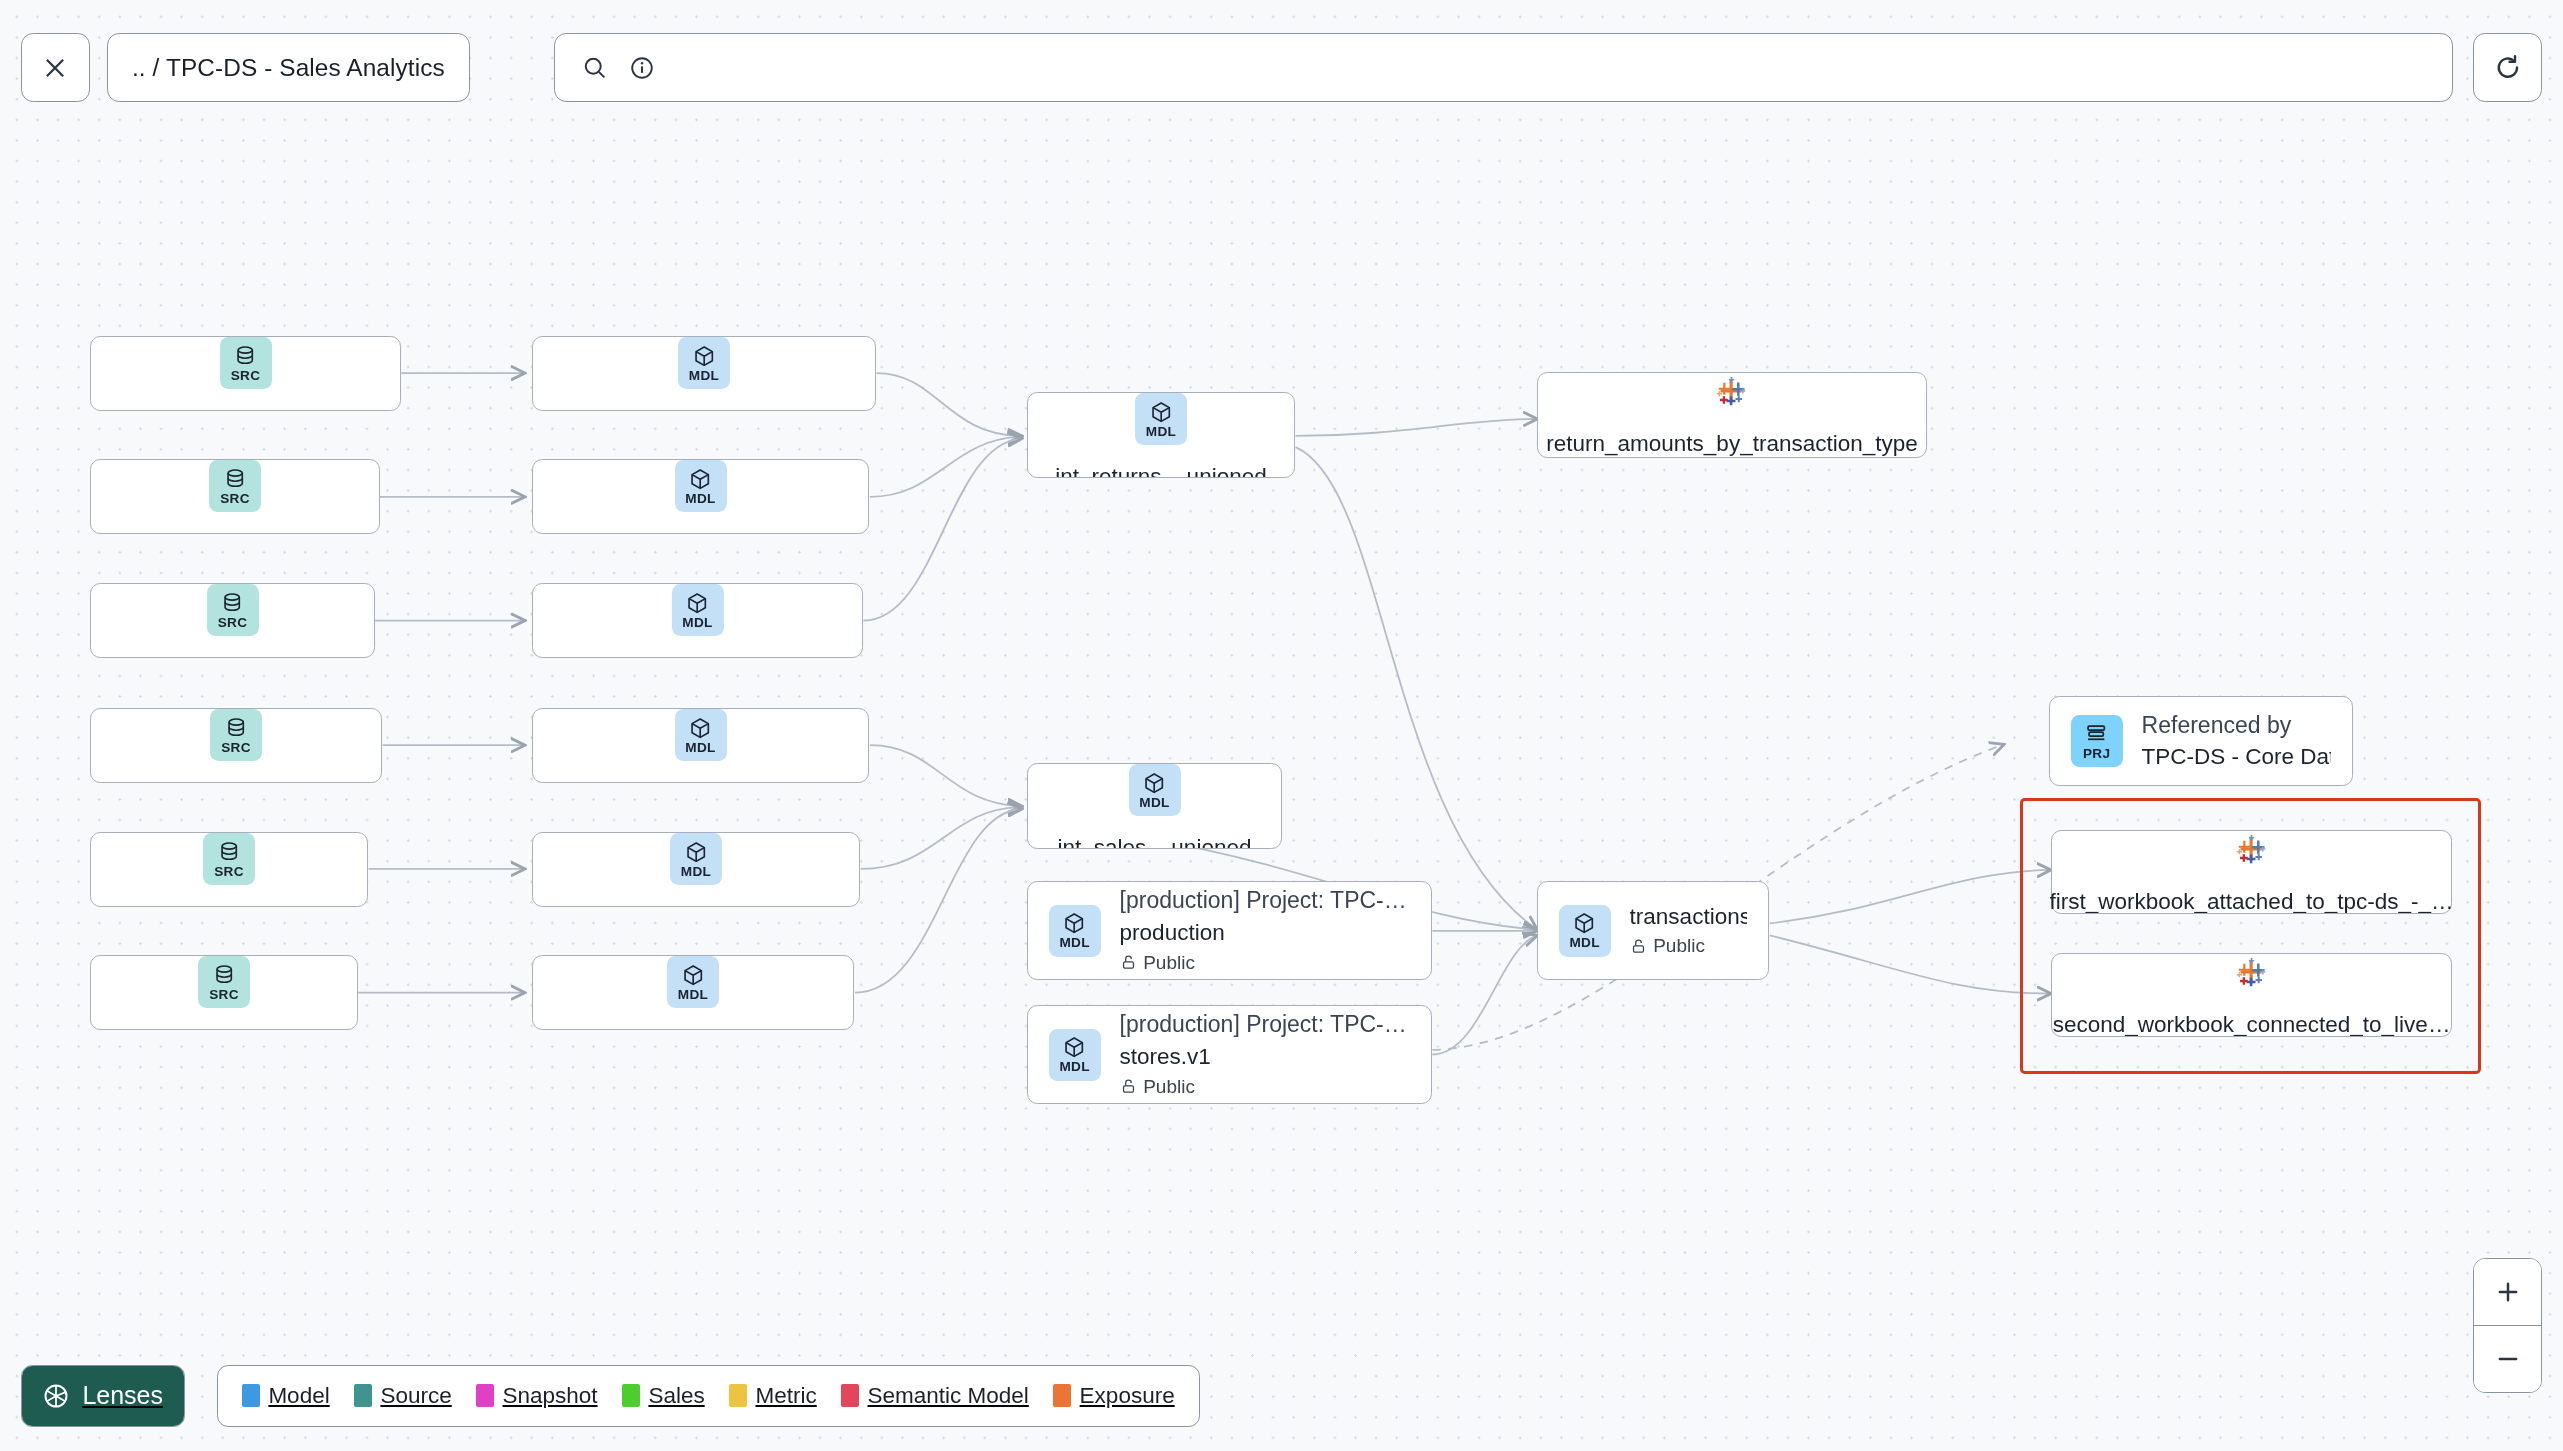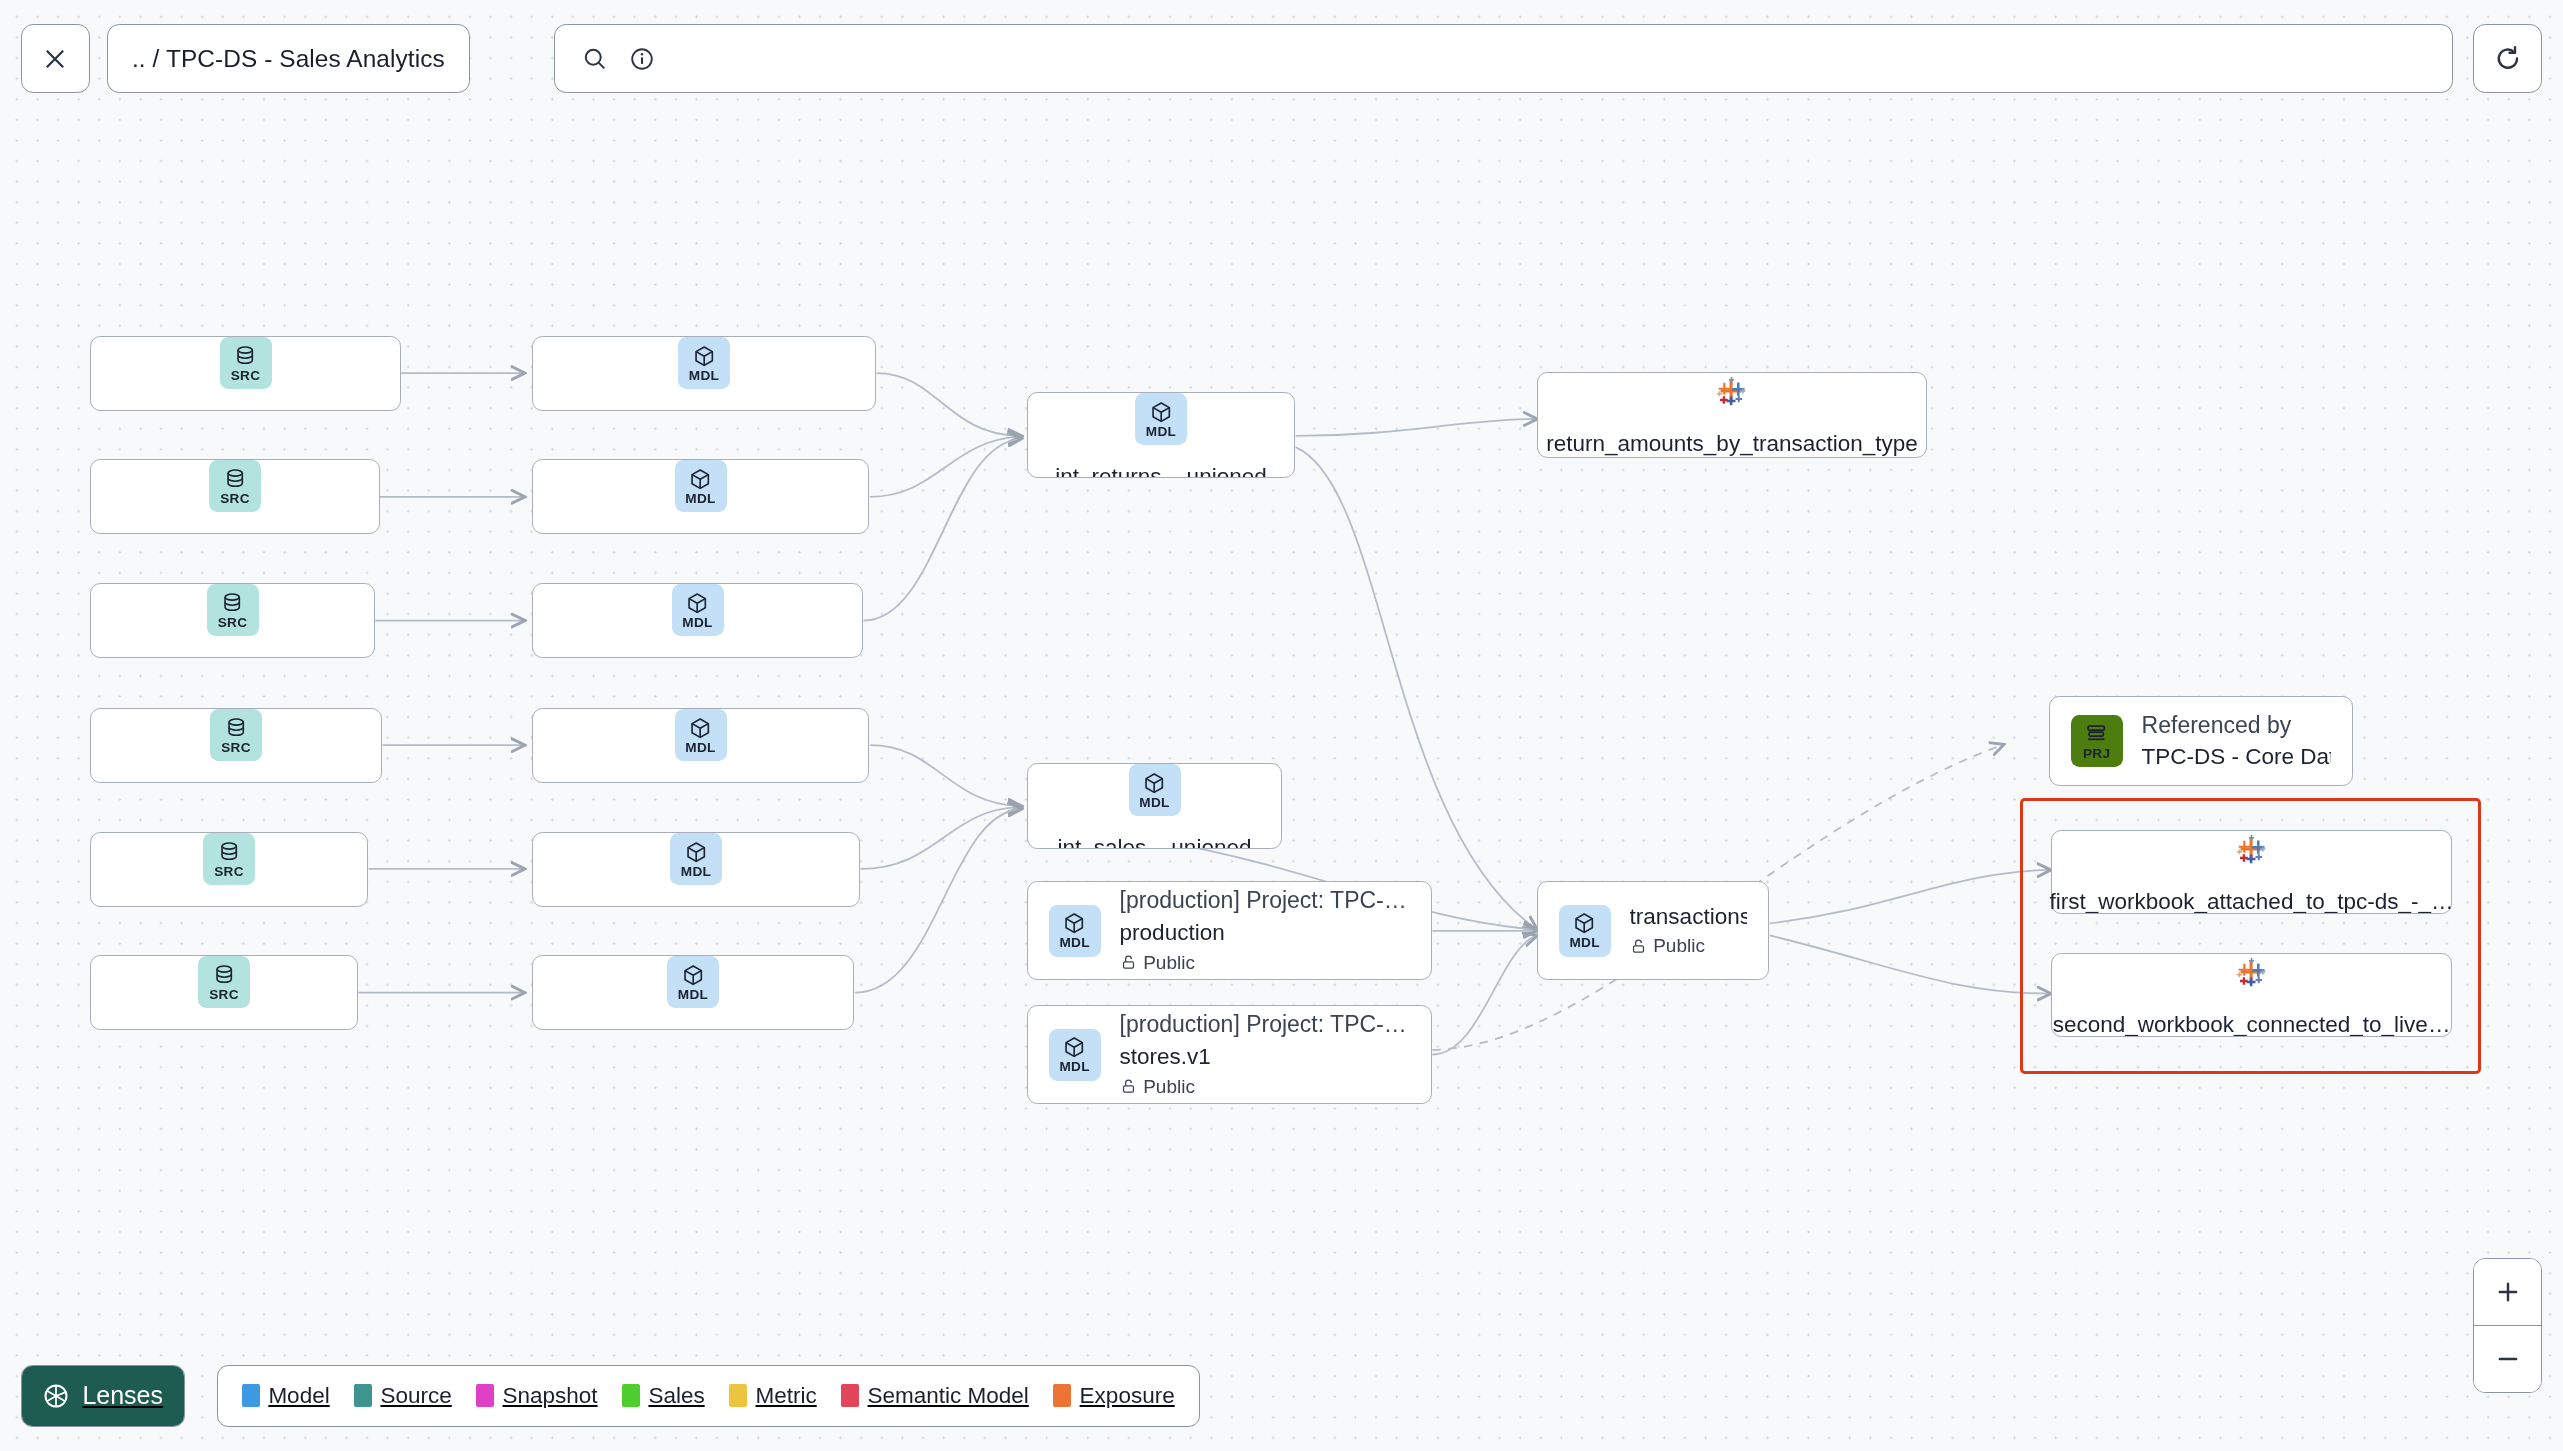--- a/index.html
+++ b/index.html
@@ -13,21 +13,21 @@
     position: relative;
     width: 2563px; height: 1451px;
     background-color: #f7f9fb;
     background-image: radial-gradient(circle, #d4dae2 1.2px, transparent 1.3px);
     background-size: 20.6px 20.6px;
     background-position: 6.6px 6.6px;
   }
 
   
   .topbar {
-    position: absolute; top: 3px; left: 0; width: 2563px; height: 111px;
+    position: absolute; top: 12px; left: 0; width: 2563px; height: 111px;
     display: flex; align-items: center; gap: 17px;
     padding: 0 20.6px;
     z-index: 40;
   }
   .tb-btn {
     width: 69px; height: 69px;
     background: #fff; border: 1.5px solid #8a93a3; border-radius: 12.2px;
     display: flex; align-items: center; justify-content: center;
     cursor: pointer; flex: 0 0 auto;
   }
@@ -64,21 +64,21 @@
   }
   .node .txt { font-size: 22.5px; color: #1b2230; white-space: nowrap; overflow: hidden; }
 
   .badge {
     width: 52px; height: 52px; border-radius: 8.4px;
     display: flex; flex-direction: column; align-items: center; justify-content: center;
     flex: 0 0 auto; gap: 0.9px;
   }
   .badge.src { background: #b2e3de; }
   .badge.mdl { background: #c3e0f7; }
-  .badge.prj { background: #4d7c0f; }
+  .badge.prj { background: #7dd3fc; }
   .badge .lbl { font-size: 13.6px; font-weight: 600; color: #1b2230; line-height: 1; letter-spacing: 0.3px; }
 
   .node-multi { flex-direction: row; align-items: center; }
   .node-multi .stack { display: flex; flex-direction: column; gap: 5.6px; overflow: hidden; }
   .stack .sub { font-size: 23px; color: #3b4453; white-space: nowrap; overflow: hidden; text-overflow: ellipsis; }
   .stack .main { font-size: 22.5px; color: #1b2230; white-space: nowrap; }
   .stack .pub { font-size: 19px; color: #3b4453; display: flex; align-items: center; gap: 6.6px; }
 
   .highlight-box {
     position: absolute;

